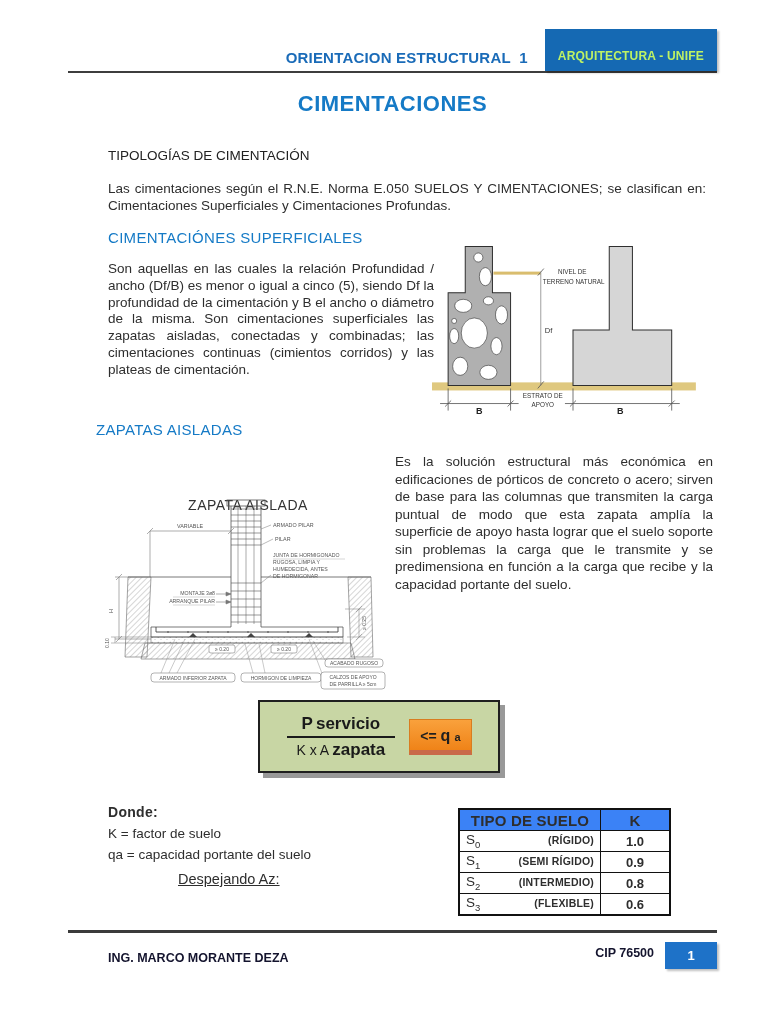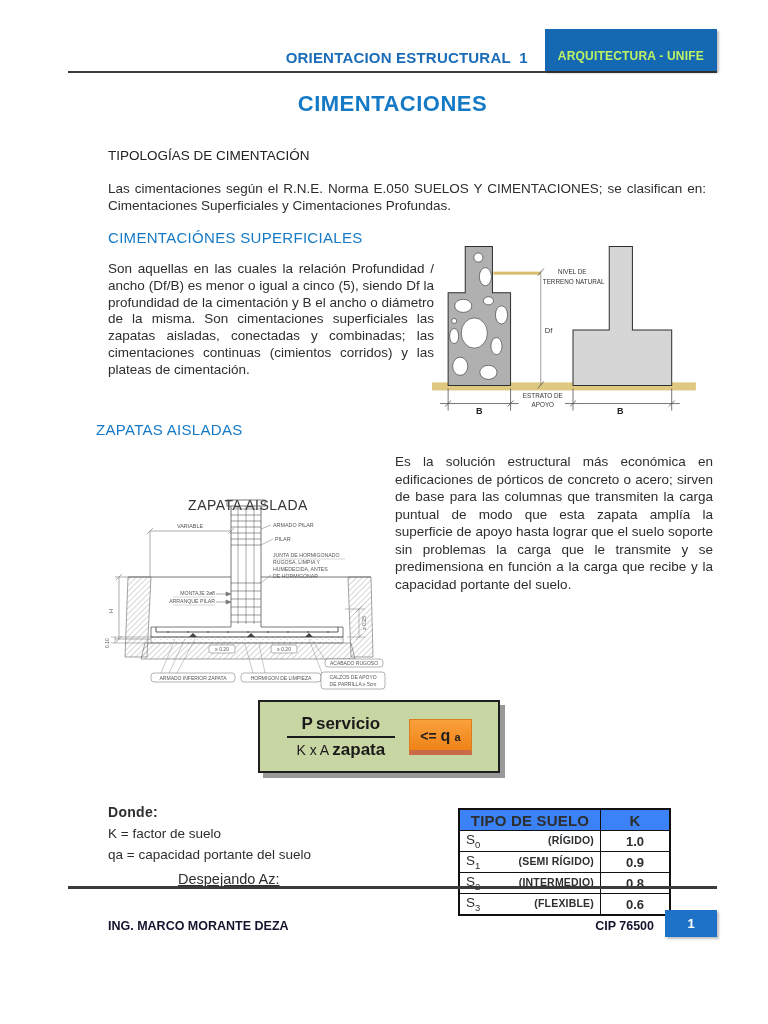--- a/index.html
+++ b/index.html
@@ -63,24 +63,24 @@
   .soil-table th,.soil-table td{border:1.5px solid #111;height:20px;padding:0 6px;}
   .soil-table th{background:#3b82f6;font-size:15px;letter-spacing:.2px;margin-top:28px;}
   .soil-table .c-tipo{width:128px;}
   .soil-table .c-k{width:56px;text-align:center;font-weight:bold;}
   .cell-soil{display:flex;justify-content:space-between;align-items:baseline;}
   .soil-sym{font-size:13.5px;}
   .soil-sym sub{font-size:9.5px;}
   .soil-desc{font-weight:bold;font-size:10.5px;letter-spacing:.2px;}
 
   
-  .footer{position:absolute;left:68px;top:886px;width:649px;border-top:3px solid #3b3b3b;
-          display:flex;align-items:center;justify-content:space-between;padding-top:16px;gap:29px;}
+  .footer{position:absolute;left:68px;top:930px;width:649px;border-top:3px solid #3b3b3b;
+          display:flex;align-items:center;justify-content:space-between;padding-top:4px;gap:29px;}
   .footer-left{font-weight:bold;font-size:12.5px;color:#14142e;margin-left:40px;margin-top:9px;}
-  .footer-right{display:flex;align-items:center;margin-top:5px;}
+  .footer-right{display:flex;margin-top:5px;}
   .footer-cip{font-weight:bold;font-size:12.5px;color:#14142e;margin-right:11px;margin-top:4px;}
   .footer-pagebox{background:#1e72c8;color:#fff;font-weight:bold;font-size:13px;
                   width:52px;height:27px;display:flex;align-items:center;justify-content:center;
                   box-shadow:2px 2px 2px rgba(0,0,0,.25);}
 </style>
 </head>
 <body>
 
 <div class="page">
 

